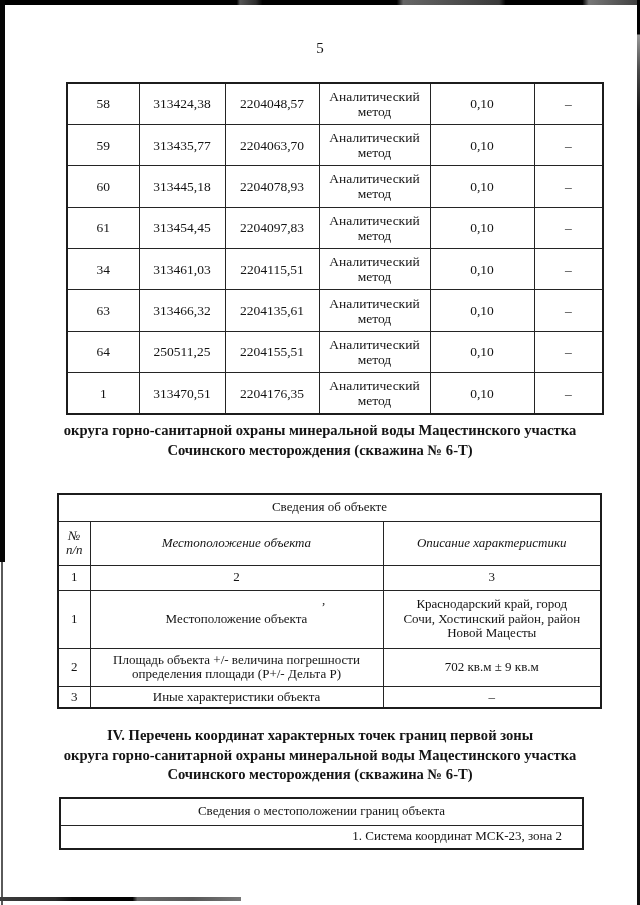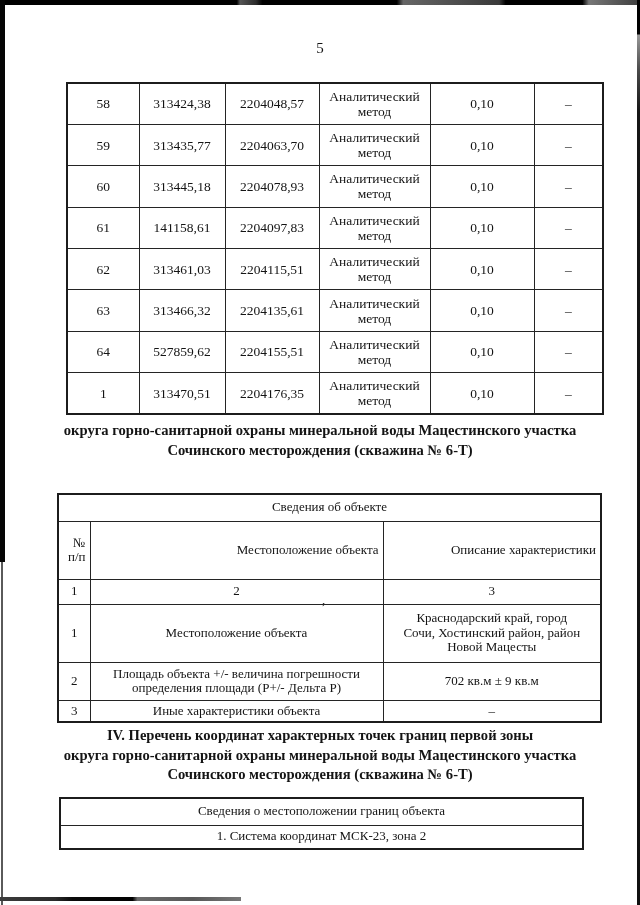--- a/index.html
+++ b/index.html
@@ -57,32 +57,32 @@
   .h-sec3{top:421px;}
   .h-sec4{top:726px;}
   
   table.objinfo{left:57px;top:493px;width:545px;font-size:13px;}
   table.objinfo td,table.objinfo th{vertical-align:middle;}
   table.objinfo .c-num{text-align:center;padding:0 2px;}
   table.objinfo .c-txt{text-align:center;padding:2px 16px;}
   table.objinfo .r-title{height:27px;margin-left:36px;}
   table.objinfo .r-title td{text-align:center;}
   table.objinfo .r-head{height:40px;}
-  table.objinfo .r-head th{text-align:right;padding:14px 4px;}
+  table.objinfo .r-head th{text-align:center;padding:7px 4px;font-style:italic;}
   table.objinfo .r-cols{height:25px;}
   table.objinfo .r-cols td{text-align:center;}
   table.objinfo .r1{height:58px;}
   table.objinfo .r2{height:38px;}
   table.objinfo .r3{height:22px;}
   
   table.bounds{left:59px;top:797px;width:525px;font-size:13px;}
   table.bounds .r-title{height:27px;}
   table.bounds .r-title td{text-align:center;vertical-align:middle;}
   table.bounds .r-data{height:24px;}
-  table.bounds .r-data td{text-align:center;vertical-align:middle;padding:1px 0;margin-left:11px;}
+  table.bounds .r-data td{text-align:right;vertical-align:middle;padding:1px 20px;margin-left:11px;}
 </style>
 </head>
 <body>
 
 <div class="page">
 
   <div class="scan-top"></div>
   <div class="scan-left-a"></div>
   <div class="scan-left-b"></div>
   <div class="scan-right"></div>
@@ -120,45 +120,45 @@
       <tr>
         <td>60</td>
         <td>313445,18</td>
         <td>2204078,93</td>
         <td>Аналитический метод</td>
         <td>0,10</td>
         <td>–</td>
       </tr>
       <tr>
         <td>61</td>
-        <td>141158,61</td>
+        <td>313454,45</td>
         <td>2204097,83</td>
         <td>Аналитический метод</td>
         <td>0,10</td>
         <td>–</td>
       </tr>
       <tr>
-        <td>62</td>
+        <td>34</td>
         <td>313461,03</td>
         <td>2204115,51</td>
         <td>Аналитический метод</td>
         <td>0,10</td>
         <td>–</td>
       </tr>
       <tr>
         <td>63</td>
         <td>313466,32</td>
         <td>2204135,61</td>
         <td>Аналитический метод</td>
         <td>0,10</td>
         <td>–</td>
       </tr>
       <tr>
         <td>64</td>
-        <td>527859,62</td>
+        <td>250511,25</td>
         <td>2204155,51</td>
         <td>Аналитический метод</td>
         <td>0,10</td>
         <td>–</td>
       </tr>
       <tr>
         <td>1</td>
         <td>313470,51</td>
         <td>2204176,35</td>
         <td>Аналитический метод</td>

